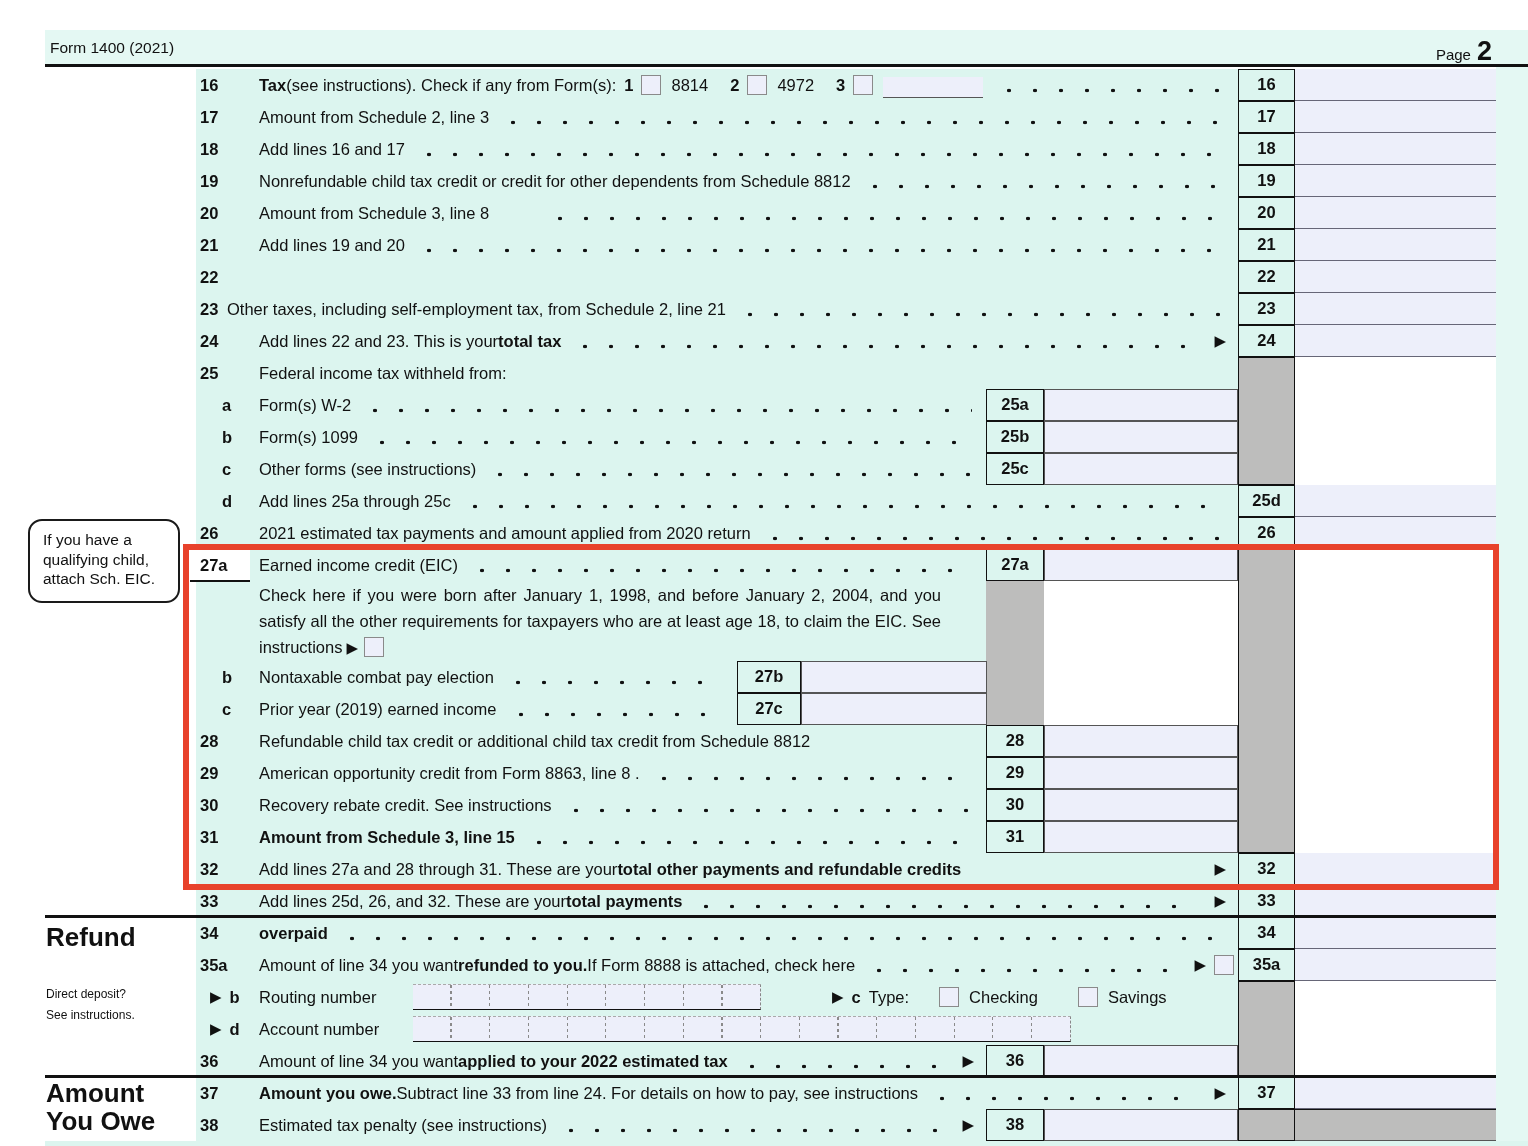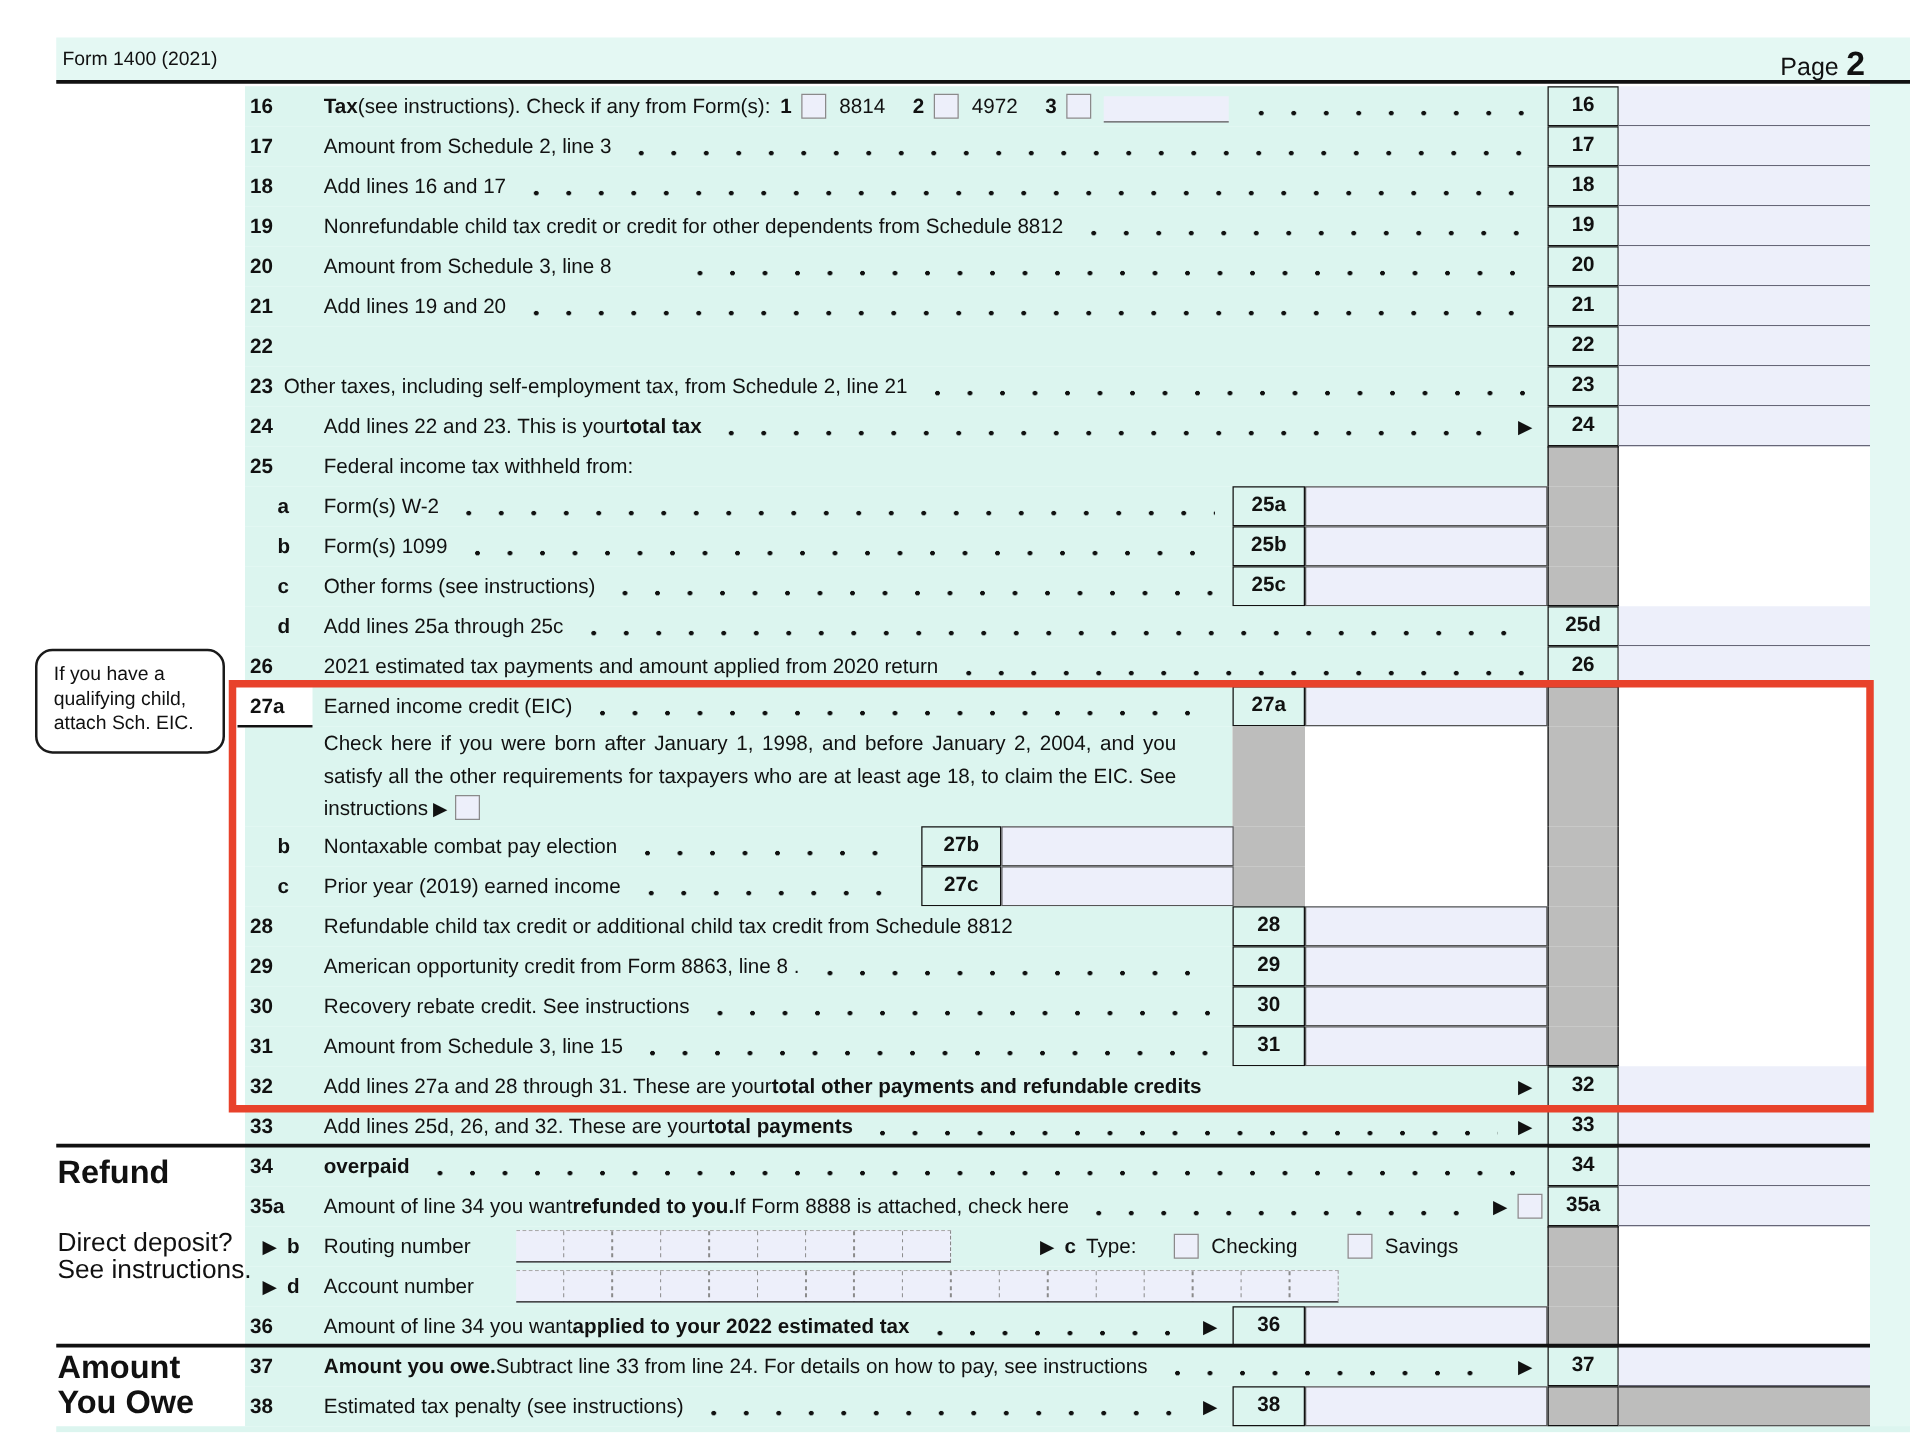--- a/index.html
+++ b/index.html
@@ -4,26 +4,26 @@
 <style>
   html,body{margin:0;padding:0;background:#fff;}
   .page{position:relative;width:1528px;height:1146px;background:#fff;overflow:hidden;
         font-family:"Liberation Sans",sans-serif;color:#111;}
   .band{position:absolute;left:45px;top:30px;width:1483px;height:34px;background:var(--mint);}
   .rstrip{position:absolute;left:1496px;top:64px;width:32px;height:1082px;background:var(--mint);}
   .bstrip{position:absolute;left:45px;top:1141px;width:1483px;height:5px;background:var(--teal);}
   .rule{position:absolute;background:#111;z-index:6;}
   .form-title{position:absolute;left:50px;top:39px;font-size:15.5px;}
   .pagebox{position:absolute;right:36px;top:30px;height:34px;display:flex;align-items:baseline;padding-top:6px;box-sizing:border-box;}
-  .pagelbl{font-size:20px;}
+  .pagelbl{font-size:15px;}
   .pagenum{font-size:27px;font-weight:bold;margin-left:6px;}
   .notebox{position:absolute;left:28px;top:519px;width:152px;height:84px;background:#fff;border:2px solid #1a1a1a;
            border-radius:14px;box-sizing:border-box;padding:9px 6px 0 13px;font-size:15.5px;line-height:19.5px;z-index:3;}
   .refund{position:absolute;left:46px;top:922px;font-size:26px;font-weight:bold;}
-  .ddnote{position:absolute;left:46px;top:984px;font-size:21px;line-height:21px;}
+  .ddnote{position:absolute;left:46px;top:984px;font-size:12px;line-height:21px;}
   .ayo{position:absolute;left:46px;top:1079px;font-size:26px;font-weight:bold;line-height:28px;}
   #rows{position:absolute;left:196px;top:69px;width:1300px;height:1072px;}
   .row{position:absolute;left:0;width:1300px;}
   .lay{position:absolute;top:0;height:100%;}
   .num{position:absolute;top:0;left:4px;font-weight:bold;font-size:16.5px;line-height:32px;z-index:2;}
   .num.lt{left:26px;}
   .flexc{position:absolute;top:0;left:0;height:100%;display:flex;align-items:center;
          padding-left:63px;box-sizing:border-box;font-size:16.5px;white-space:nowrap;}
   .b{font-weight:bold;}
   .dots{flex:1 1 auto;align-self:stretch;margin:0 10px 0 9px;min-width:12px;
@@ -309,21 +309,21 @@
           <span>Recovery rebate credit. See instructions</span>
           <div class="dots"></div>
         </div>
         <div class="innlab" style="left: 790px; width: 58px;">30</div>
         <div class="innamt" style="left: 848px; width: 194px;"></div>
         <div class="graycell"></div>
       </div>
       <div class="row" style="top: 752px; height: 32px;">
         <div class="lay" style="left: 0px; width: 1042px; background: var(--teal);"></div>
         <span class="num">31</span>
-        <div class="flexc" style="width: 786px;">
+        <div class="flexc" style="width: 786px; font-weight: bold;">
           <span>Amount from Schedule 3, line 15</span>
           <div class="dots"></div>
         </div>
         <div class="innlab" style="left: 790px; width: 58px;">31</div>
         <div class="innamt" style="left: 848px; width: 194px;"></div>
         <div class="graycell" style="border-bottom: 1.7px solid rgb(17, 17, 17);"></div>
       </div>
       <div class="row" style="top: 784px; height: 32px;">
         <div class="lay" style="left: 0px; width: 1042px; background: var(--teal);"></div>
         <span class="num">32</span>

